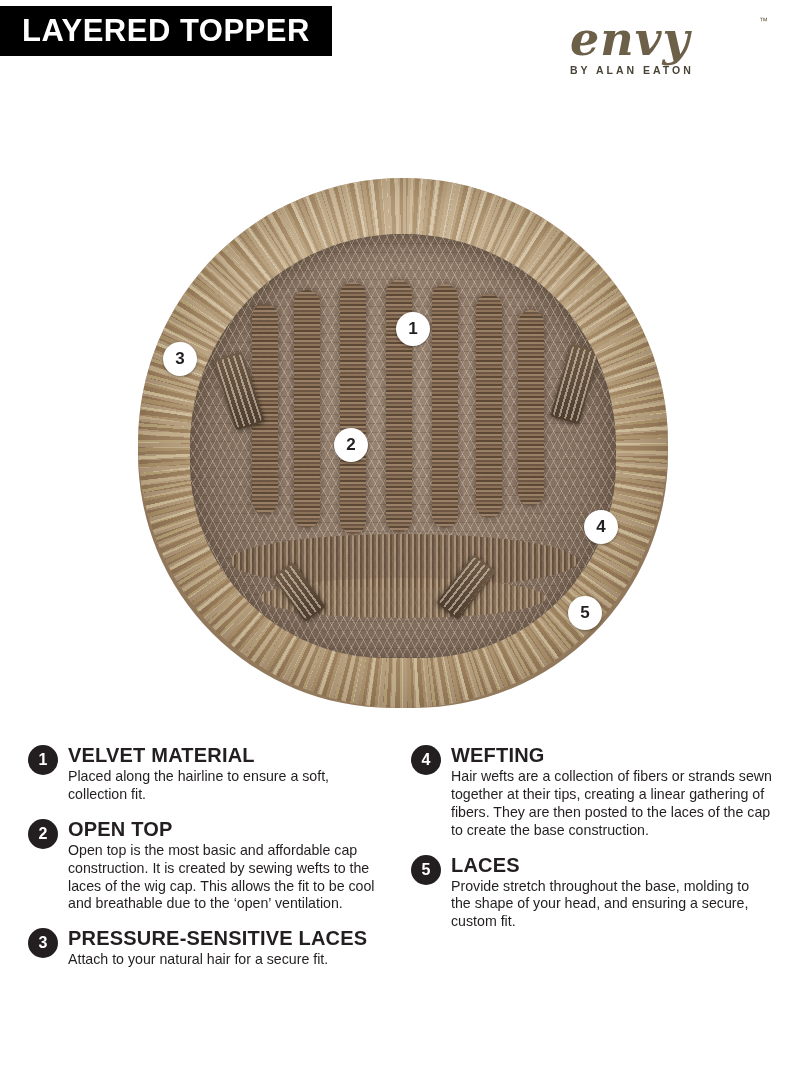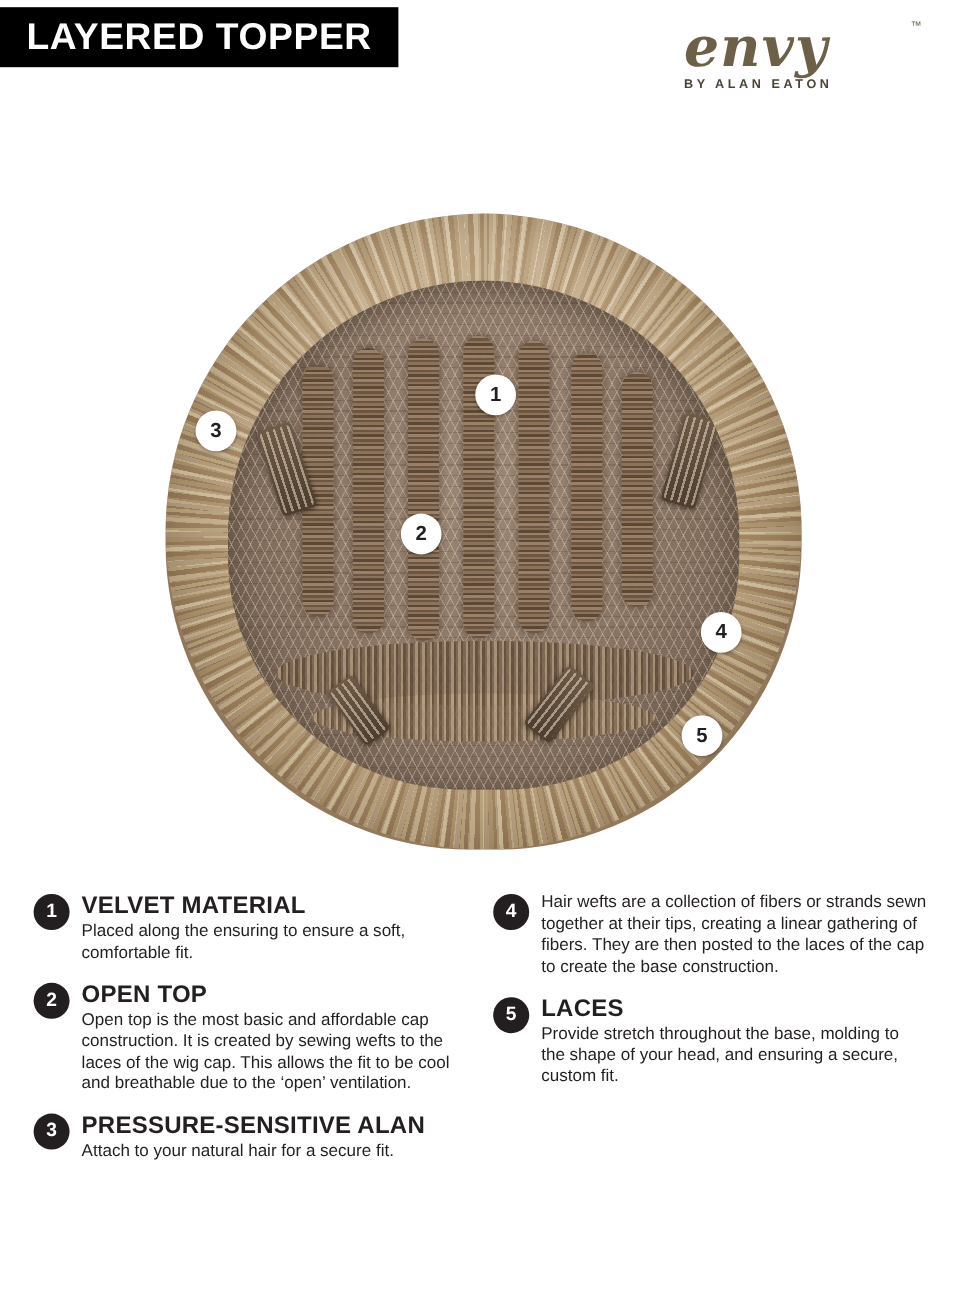--- a/index.html
+++ b/index.html
@@ -347,47 +347,48 @@
   </div>
 
   <div class="legend">
 
     <div class="legend-col">
 
       <div class="legend-item">
         <div class="legend-num">1</div>
         <div class="legend-body">
           <div class="legend-title">VELVET MATERIAL</div>
-          <div class="legend-desc">Placed along the ensuring to ensure a soft, comfortable fit.</div>
+          <div class="legend-desc">Placed along the hairline to ensure a soft, collection fit.</div>
         </div>
       </div>
 
       <div class="legend-item">
         <div class="legend-num">2</div>
         <div class="legend-body">
           <div class="legend-title">OPEN TOP</div>
           <div class="legend-desc">Open top is the most basic and affordable cap construction. It is created by sewing wefts to the laces of the wig cap. This allows the fit to be cool and breathable due to the ‘open’ ventilation.</div>
         </div>
       </div>
 
       <div class="legend-item">
         <div class="legend-num">3</div>
         <div class="legend-body">
-          <div class="legend-title">PRESSURE-SENSITIVE ALAN</div>
+          <div class="legend-title">PRESSURE-SENSITIVE LACES</div>
           <div class="legend-desc">Attach to your natural hair for a secure fit.</div>
         </div>
       </div>
 
     </div>
 
     <div class="legend-col">
 
       <div class="legend-item">
         <div class="legend-num">4</div>
         <div class="legend-body">
+          <div class="legend-title">WEFTING</div>
           <div class="legend-desc">Hair wefts are a collection of fibers or strands sewn together at their tips, creating a linear gathering of fibers. They are then posted to the laces of the cap to create the base construction.</div>
         </div>
       </div>
 
       <div class="legend-item">
         <div class="legend-num">5</div>
         <div class="legend-body">
           <div class="legend-title">LACES</div>
           <div class="legend-desc">Provide stretch throughout the base, molding to the shape of your head, and ensuring a secure, custom fit.</div>
         </div>

